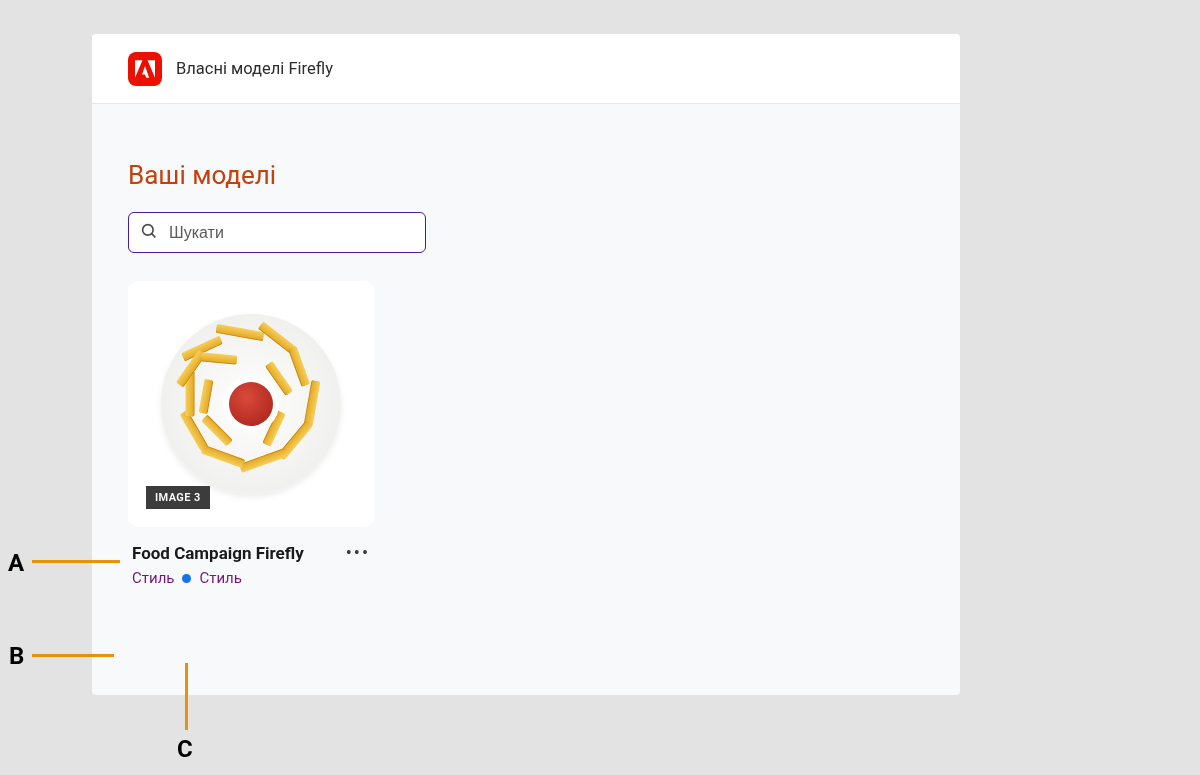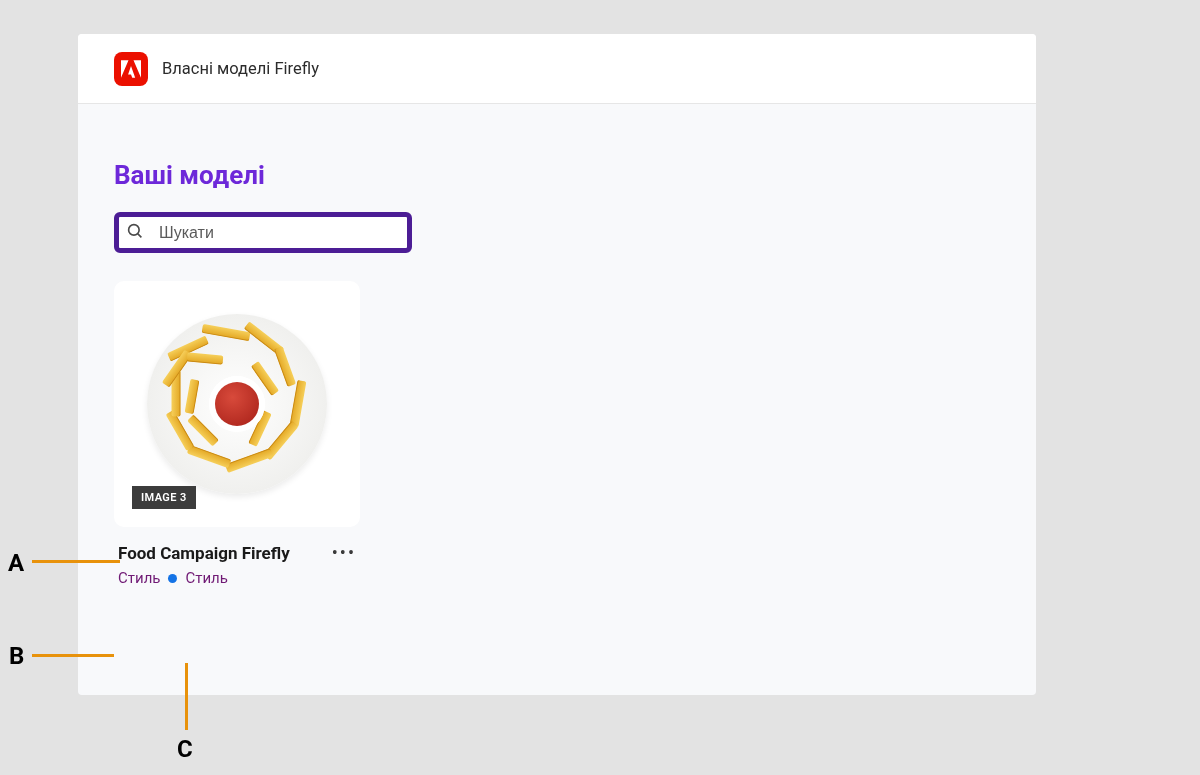--- a/index.html
+++ b/index.html
@@ -6,23 +6,23 @@
     body {
       font-family: -apple-system, BlinkMacSystemFont, "Segoe UI", Roboto, Helvetica, Arial, sans-serif;
       background: #e3e3e3;
       width: 1200px;
       height: 775px;
       position: relative;
       overflow: hidden;
     }
     .app-window {
       position: absolute;
-      left: 78px;
+      left: 92px;
       top: 34px;
-      width: 958px;
+      width: 868px;
       height: 661px;
       background: #f8f9fb;
       border-radius: 4px;
       overflow: hidden;
     }
     .header {
       background: #ffffff;
       height: 70px;
       display: flex;
       align-items: center;
@@ -47,33 +47,33 @@
     }
     .content {
       padding: 56px 36px 36px 36px;
       position: relative;
     }
     .panel {
       width: 322px;
     }
     .section-title {
       font-size: 26px;
-      font-weight: 700;
-      color: #6d28d9;
+      font-weight: 400;
+      color: #c2410c;
       margin-bottom: 22px;
     }
     .search-wrap {
       position: relative;
       width: 298px;
       margin-bottom: 28px;
     }
     .search-input {
       width: 100%;
       height: 41px;
-      border: 5px solid #4c1d95;
+      border: 1px solid #4c1d95;
       border-radius: 6px;
       padding: 0 12px 0 40px;
       font-size: 16px;
       color: #4b4b4b;
       background: #fff;
       outline: none;
     }
     .search-input::placeholder { color: #5a5a5a; }
     .search-icon {
       position: absolute;

